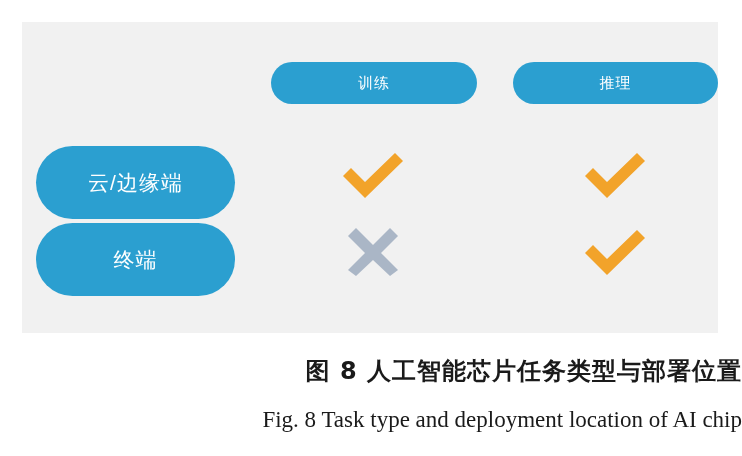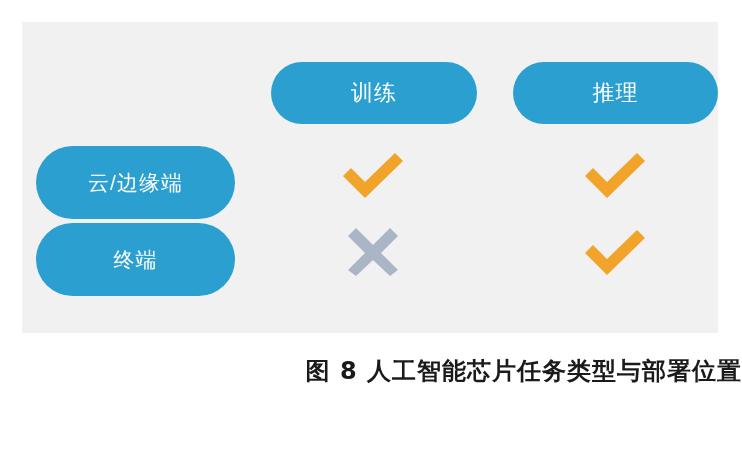--- a/index.html
+++ b/index.html
@@ -37,22 +37,22 @@
     display: flex;
     align-items: center;
     justify-content: center;
     color: #ffffff;
     font-family: "Liberation Sans", sans-serif;
     letter-spacing: 1px;
     box-sizing: border-box;
     user-select: none;
   }
   .pill-col {
-    height: 62px;
-    font-size: 22px;
+    height: 42px;
+    font-size: 15px;
   }
   .pill-row {
     height: 73px;
     font-size: 21px;
   }
 
   
   #pill-train {
     left: 271px;
     top: 62px;
@@ -159,14 +159,15 @@
   </div>
 
   <div class="cell" id="cell-term-infer">
     <svg class="mark-svg" width="66" height="46" viewBox="0 0 66 46">
       <path d="M3 24 L11 16 L25 30 L55 1 L63 9 L25 46 Z" fill="#f2a32a"></path>
     </svg>
   </div>
 
   <div class="caption" id="caption-zh">图 8 人工智能芯片任务类型与部署位置</div>
 
+  <div class="caption" id="caption-en">Fig. 8 Task type and deployment location of AI chip</div>
 
 </div>
 
 </body></html>

